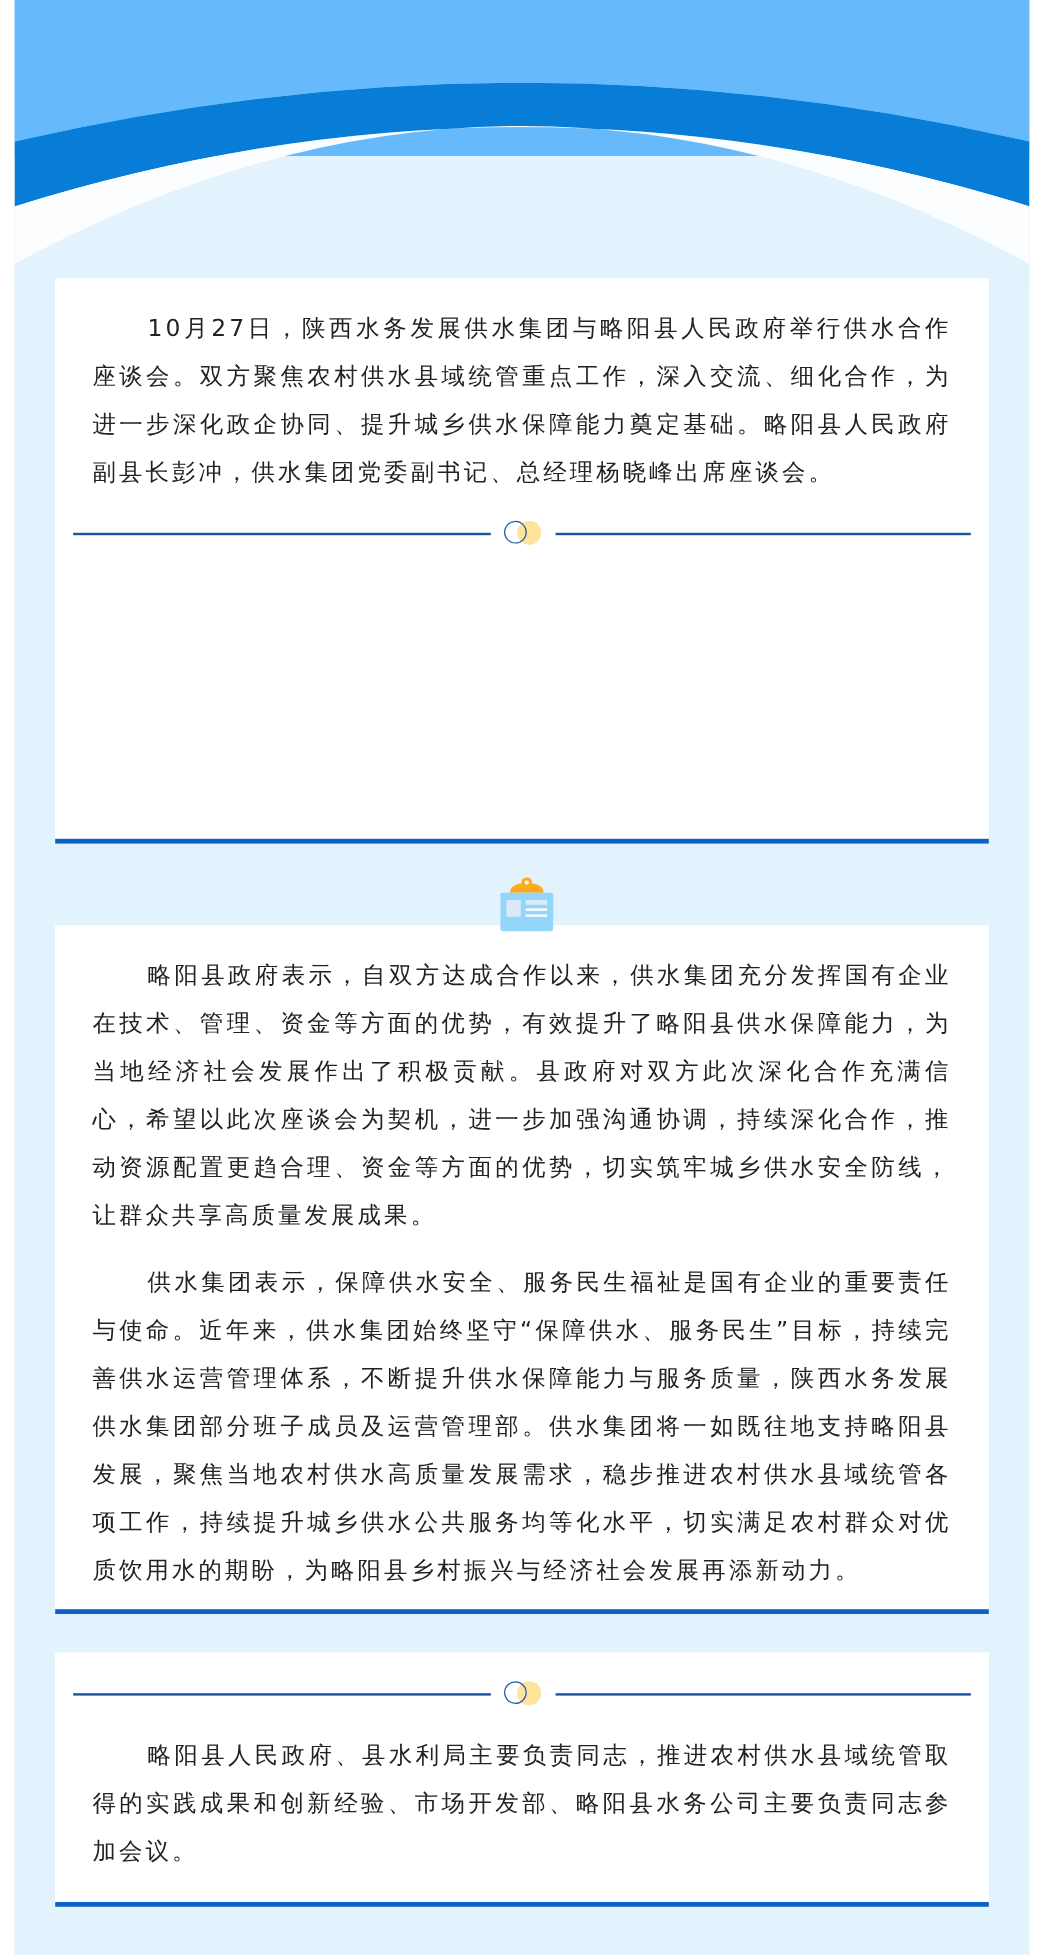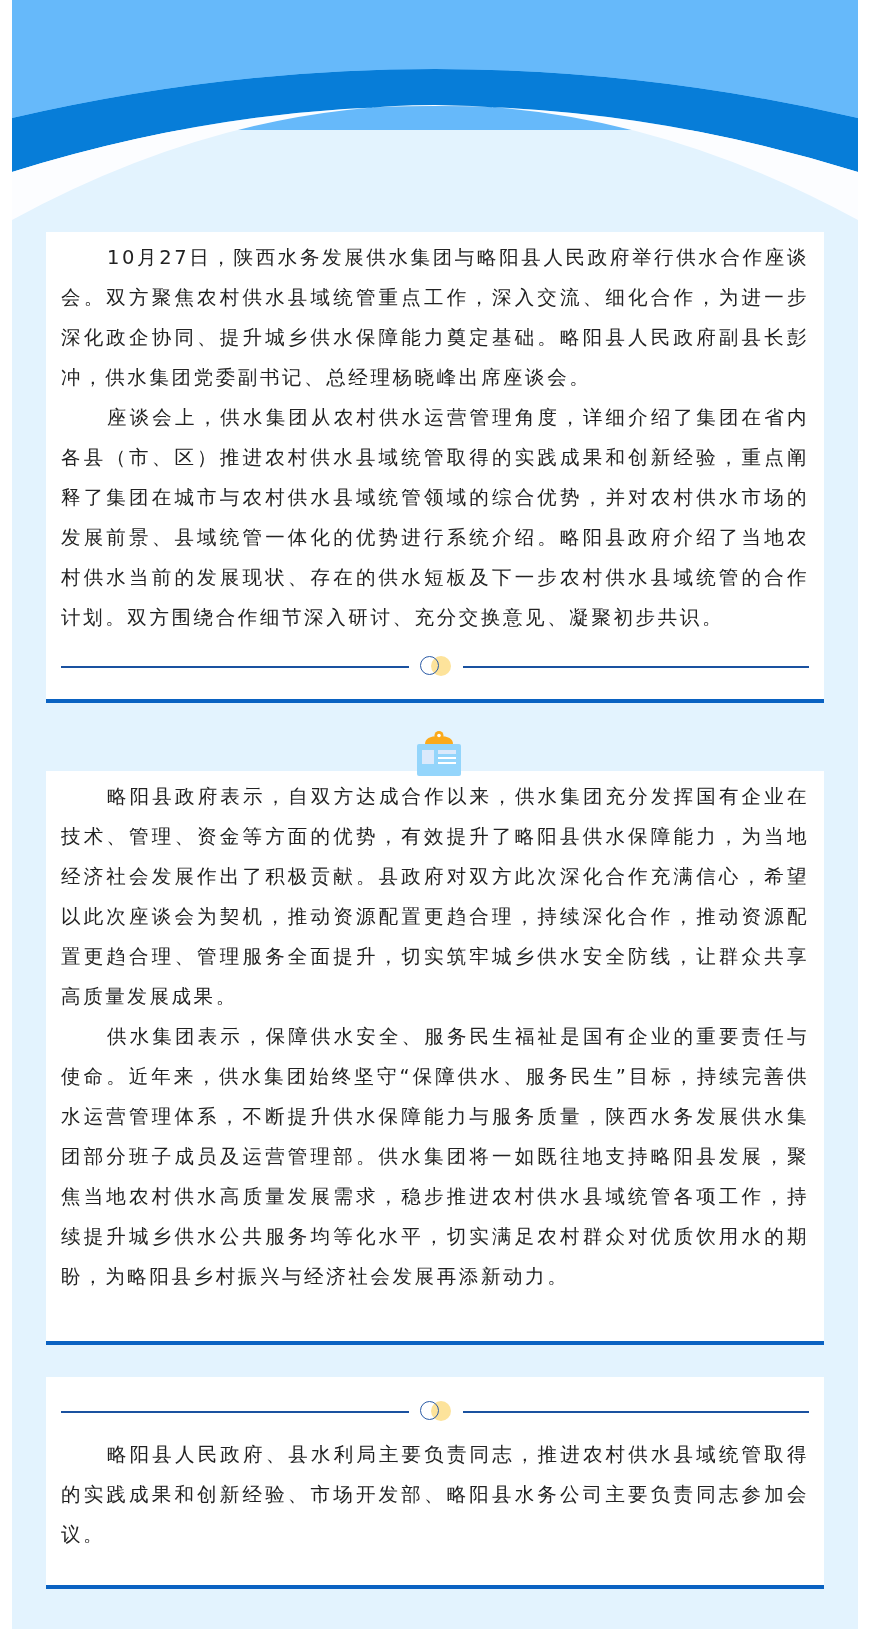--- a/index.html
+++ b/index.html
@@ -2,21 +2,21 @@
 <html><head>
 <meta charset="utf-8">
 <style>
   html, body { margin:0; padding:0; background:#ffffff; }
   body { width:882px; height:1629px; position:relative; overflow:hidden;
          font-family:"DejaVu Sans", "Liberation Sans", sans-serif; }
   .band { position:absolute; left:12px; top:0; width:846px; height:1629px; background:#e3f3fe; overflow:hidden; }
   .header { position:absolute; left:0; top:0; width:846px; height:240px; }
   .card { position:absolute; left:34px; width:778px; background:#ffffff;
           border-bottom:4px solid #0a62c2; box-sizing:border-box; }
-  .card p { margin:0; padding:0 15px; font-size:19.5px; line-height:40px; color:#222;
+  .card p { margin:16px; padding:0 15px; font-size:19.5px; line-height:40px; color:#222;
             letter-spacing:2.6px; text-align:justify; text-indent:46px; }
   .orn { position:relative; height:30px; }
   .orn .line { position:absolute; top:14px; height:2px; background:#1a52a0; }
   .orn .ring { position:absolute; top:4px; width:19px; height:19px; border:1.5px solid #2b5ba6; border-radius:50%; box-sizing:border-box; z-index:2; }
   .orn .dot { position:absolute; top:4px; width:20px; height:20px; background:#fde39b; border-radius:50%; z-index:1; }
   .badge-icon { position:absolute; left:403px; top:731px; width:48px; height:46px; z-index:3; }
 </style>
 </head>
 <body>
 
@@ -24,42 +24,41 @@
   <svg class="header" viewBox="0 0 846 240" preserveAspectRatio="none">
     <rect x="0" y="0" width="846" height="240" fill="#e3f3fe"></rect>
     <rect x="0" y="0" width="846" height="130" fill="#66b9fa"></rect>
     <path d="M0,118 Q423,20 846,118 L846,172 Q423,40 0,172 Z" fill="#077dd8"></path>
     <path d="M0,172 Q423,40 846,172 L846,220 Q423,-10 0,220 Z" fill="#fcfdff"></path>
     <path d="M0,118 L0,0 L846,0 L846,118 Q423,20 0,118 Z" fill="#66b9fa"></path>
   </svg>
 
   <div class="card" style="top:232px; height:471px; padding-top:6px;">
     <p>10月27日，陕西水务发展供水集团与略阳县人民政府举行供水合作座谈会。双方聚焦农村供水县域统管重点工作，深入交流、细化合作，为进一步深化政企协同、提升城乡供水保障能力奠定基础。略阳县人民政府副县长彭冲，供水集团党委副书记、总经理杨晓峰出席座谈会。</p>
-    <p>座谈会上，供水集团从农村供水运营管理角度，详细介绍了集团在省内各县（市、区）推进农村供水县域统管取得的实践成果和创新经验，重点阐释了集团在城市与农村供水县域统管领域的综合优势，并对农村供水市场的发展前景、县域统管一体化的优势进行系统介绍。略阳县政府介绍了当地农村供水当前的发展现状、存在的供水短板及下一步农村供水县域统管的合作计划。双方围绕合作细节深入研讨、充分交换意见、凝聚初步共识。</p>
     <div class="orn" style="margin-top:14px;">
       <span class="line" style="left:15px; width:348px;"></span>
       <span class="ring" style="left:374px;"></span>
       <span class="dot" style="left:385px;"></span>
       <span class="line" style="left:417px; width:346px;"></span>
     </div>
   </div>
 
   <svg class="badge-icon" viewBox="0 0 48 46">
     <path d="M10,13 Q10,5 24,5 Q38,5 38,13 Z" fill="#fbaa1c"></path>
     <circle cx="24" cy="4.5" r="4.5" fill="#fbaa1c"></circle>
     <circle cx="24" cy="4.5" r="1.8" fill="#ffffff"></circle>
     <rect x="2" y="13" width="44" height="32" rx="2" fill="#94d5fb"></rect>
     <rect x="7" y="19" width="12" height="14" fill="#dbe9fb"></rect>
     <rect x="23" y="19" width="18" height="4" fill="#dbe9fb"></rect>
     <rect x="23" y="26" width="18" height="2" fill="#ffffff"></rect>
     <rect x="23" y="31" width="18" height="2" fill="#ffffff"></rect>
   </svg>
 
   <div class="card" style="top:771px; height:574px; padding-top:6px;">
-    <p>略阳县政府表示，自双方达成合作以来，供水集团充分发挥国有企业在技术、管理、资金等方面的优势，有效提升了略阳县供水保障能力，为当地经济社会发展作出了积极贡献。县政府对双方此次深化合作充满信心，希望以此次座谈会为契机，推动资源配置更趋合理，持续深化合作，推动资源配置更趋合理、管理服务全面提升，切实筑牢城乡供水安全防线，让群众共享高质量发展成果。</p>
+    <p>略阳县政府表示，自双方达成合作以来，供水集团充分发挥国有企业在技术、管理、资金等方面的优势，有效提升了略阳县供水保障能力，为当地经济社会发展作出了积极贡献。县政府对双方此次深化合作充满信心，希望以此次座谈会为契机，进一步加强沟通协调，持续深化合作，推动资源配置更趋合理、资金等方面的优势，切实筑牢城乡供水安全防线，让群众共享高质量发展成果。</p>
     <p>供水集团表示，保障供水安全、服务民生福祉是国有企业的重要责任与使命。近年来，供水集团始终坚守“保障供水、服务民生”目标，持续完善供水运营管理体系，不断提升供水保障能力与服务质量，陕西水务发展供水集团部分班子成员及运营管理部。供水集团将一如既往地支持略阳县发展，聚焦当地农村供水高质量发展需求，稳步推进农村供水县域统管各项工作，持续提升城乡供水公共服务均等化水平，切实满足农村群众对优质饮用水的期盼，为略阳县乡村振兴与经济社会发展再添新动力。</p>
   </div>
 
   <div class="card" style="top:1377px; height:212px; padding-top:20px;">
     <div class="orn" style="margin-bottom:8px;">
       <span class="line" style="left:15px; width:348px;"></span>
       <span class="ring" style="left:374px;"></span>
       <span class="dot" style="left:385px;"></span>
       <span class="line" style="left:417px; width:346px;"></span>
     </div>

